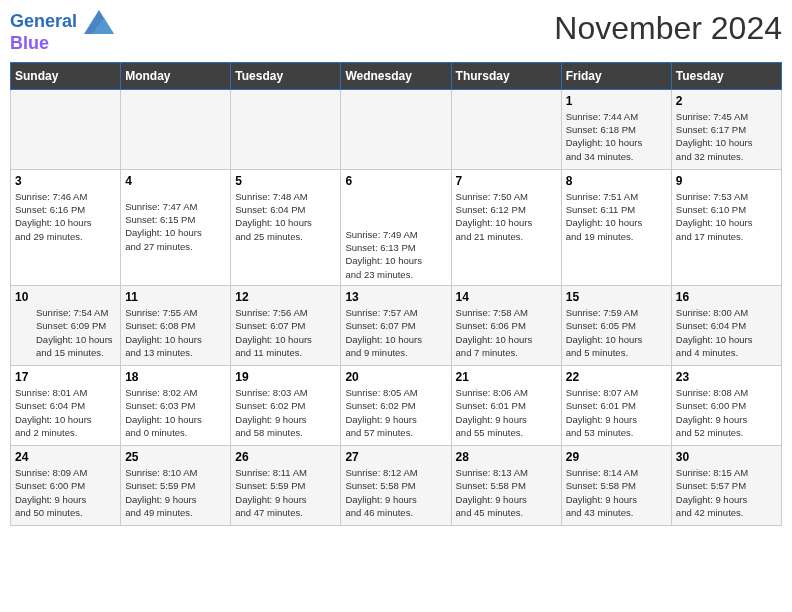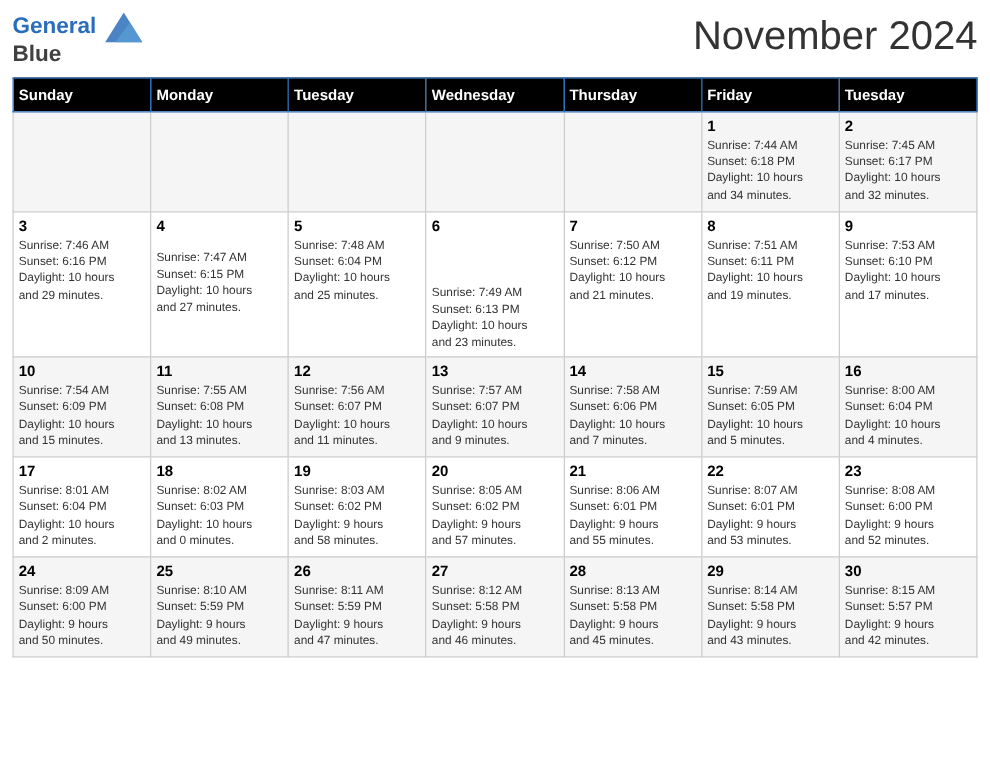--- a/index.html
+++ b/index.html
@@ -46,21 +46,21 @@
     .subtitle {
       font-size: 14px;
       color: #555;
     }
     table {
       width: 100%;
       border-collapse: collapse;
       font-size: 11px;
     }
     thead th {
-      background-color: #000000;
+      background-color: #404040;
       color: #fff;
       padding: 6px 4px;
       text-align: left;
       font-size: 12px;
       font-weight: bold;
       border: 1px solid #2a6ebb;
     }
     tbody td {
       border: 1px solid #ccc;
       vertical-align: top;
@@ -95,21 +95,21 @@
 <div class="header">
   <div class="logo">
     <div style="display:flex;align-items:center;">
       <div class="logo-text">
         <div><span style="color:#2a6ebb;">General</span>
           <svg class="logo-icon" viewBox="0 0 30 24" xmlns="http://www.w3.org/2000/svg" style="display:inline-block;vertical-align:middle;">
             <polygon points="0,24 15,0 30,24" fill="#2a6ebb" opacity="0.85"></polygon>
             <polygon points="8,24 20,8 30,24" fill="#5a9fd4" opacity="0.7"></polygon>
           </svg>
         </div>
-        <div><span style="color:#404040;">Blue</span></div>
+        <div><span style="color:#8b5cf6;">Blue</span></div>
       </div>
     </div>
   </div>
   <div class="title-block">
     <div class="month-title">November 2024</div>
   </div>
 </div>
 
 <table>
   <thead>
@@ -192,21 +192,21 @@
           <div class="day-number">9</div>
           <div class="day-info" style="white-space: pre-line;">Sunrise: 7:53 AM
 Sunset: 6:10 PM
 Daylight: 10 hours
 and 17 minutes.</div>
         </td>
       </tr>
       <tr>
         <td>
           <div class="day-number">10</div>
-          <div class="day-info" style="white-space: pre-line;">Sunrise: 7:54 AM
+          <div class="day-info" style="white-space: pre-line; margin-left: 21px;">Sunrise: 7:54 AM
 Sunset: 6:09 PM
 Daylight: 10 hours
 and 15 minutes.</div>
         </td>
         <td>
           <div class="day-number">11</div>
           <div class="day-info" style="white-space: pre-line;">Sunrise: 7:55 AM
 Sunset: 6:08 PM
 Daylight: 10 hours
 and 13 minutes.</div>

